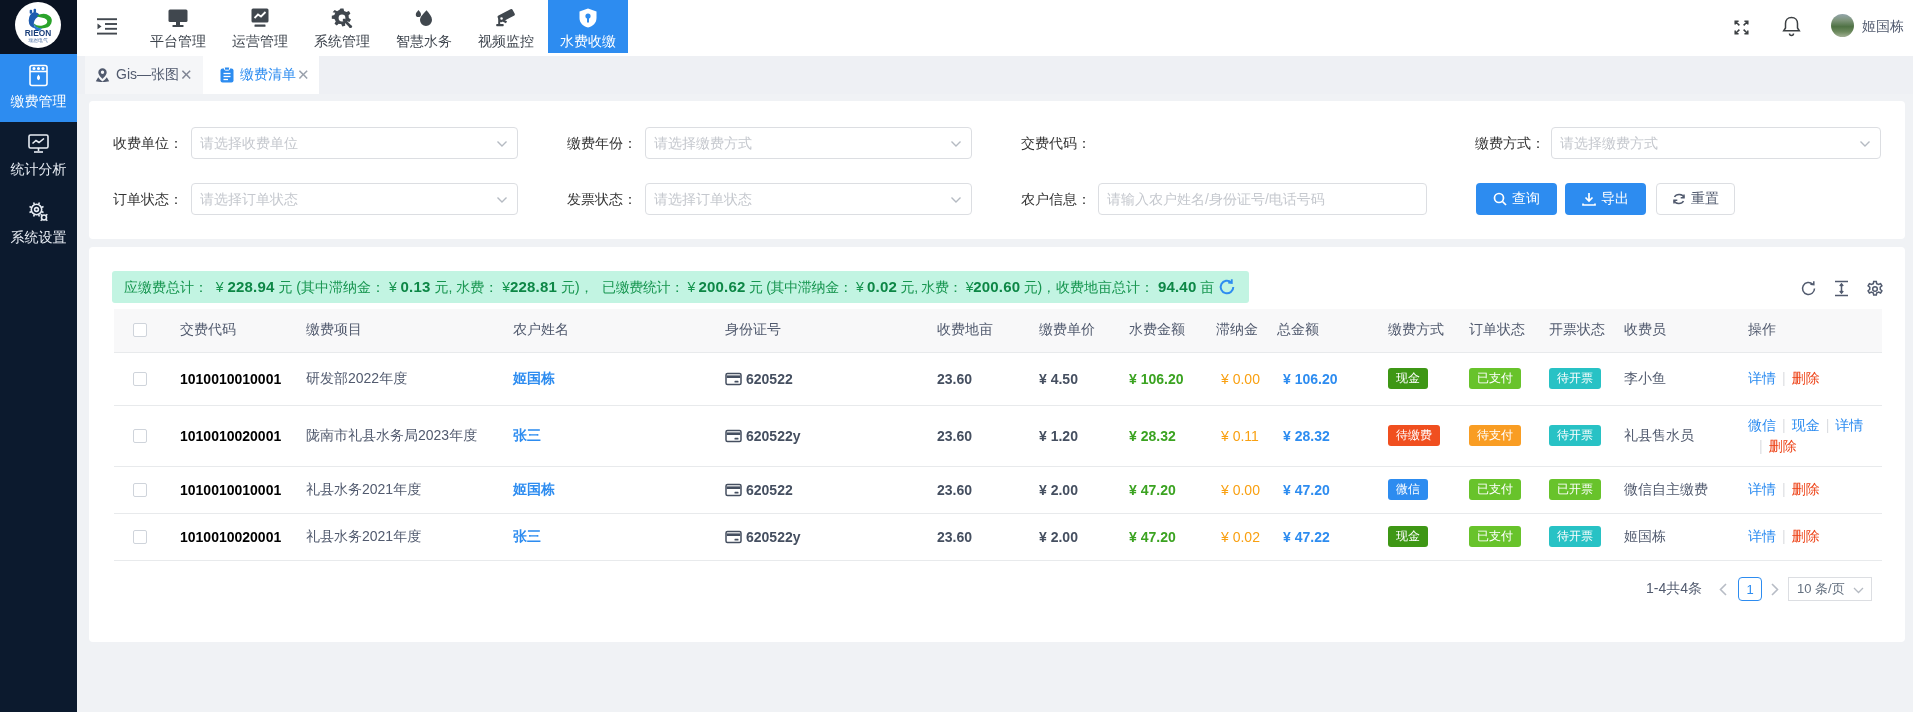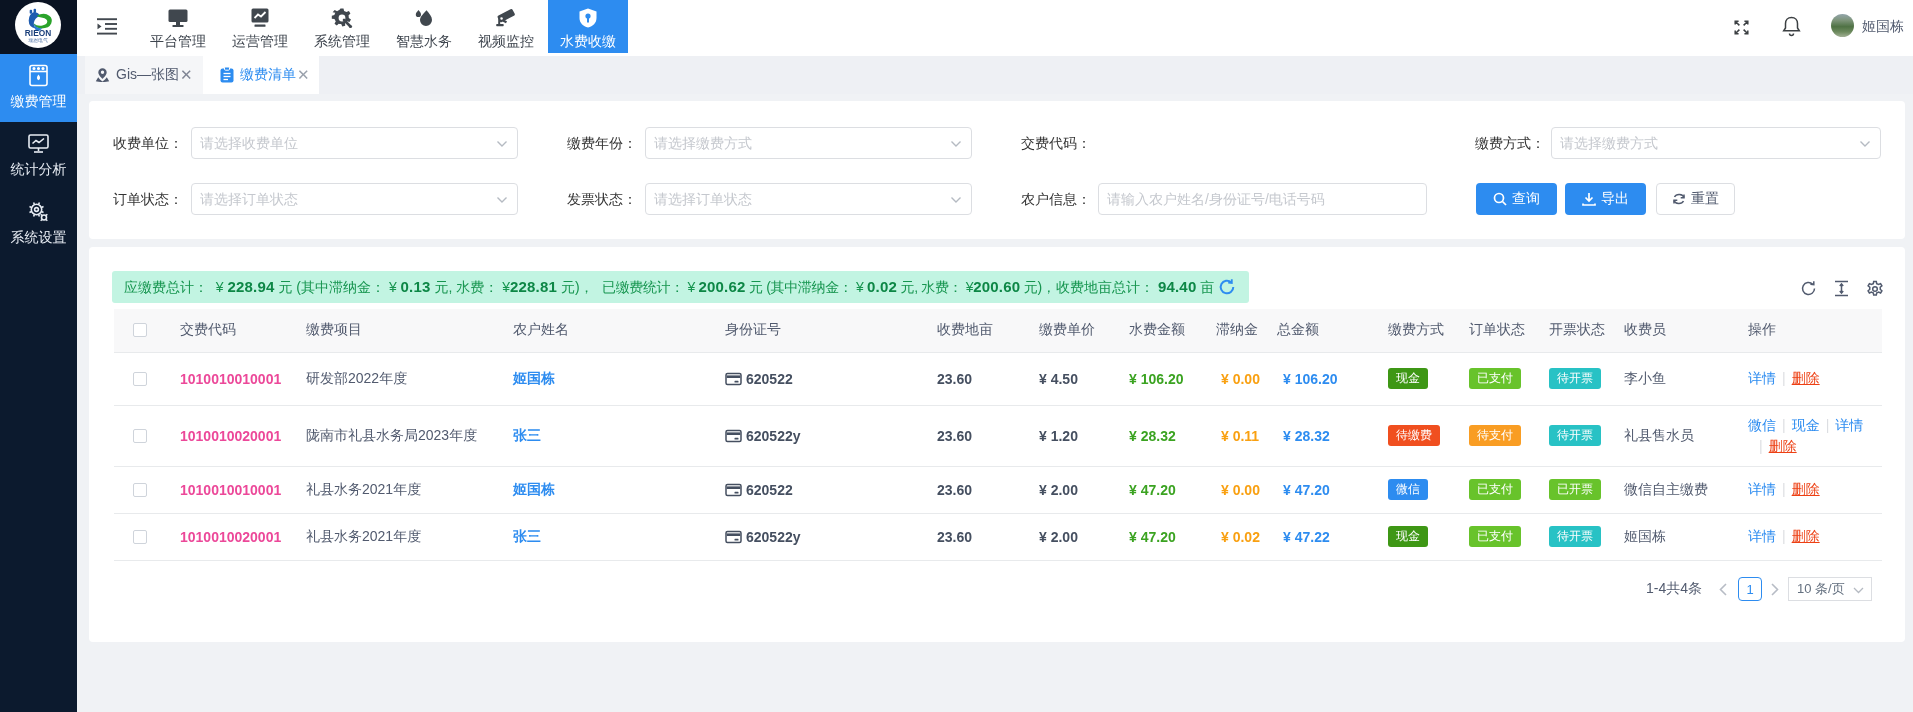--- a/index.html
+++ b/index.html
@@ -43,31 +43,31 @@
 .sumbar { position:absolute; left:23px; top:24px; width:1137px; height:32px; background:#c2f4e2; border-radius:3px; font-size:14px; color:#16954f; }
 .seg { position:absolute; top:0; line-height:32px; white-space:nowrap; }
 .sumbar b { font-size:15px; color:#0d8746; letter-spacing:0.2px; }
 .tools { position:absolute; top:33px; right:21px; display:flex; gap:16px; }
 
 .tbl { position:absolute; left:25px; top:62px; width:1768px; border-collapse:collapse; table-layout:fixed; font-size:14px; color:#515a6e; }
 .tbl th { height:43px; background:#f8f8f9; font-weight:400; text-align:left; border-bottom:1px solid #e8eaec; }
 .tbl td { text-align:left; border-bottom:1px solid #e8eaec; vertical-align:middle; }
 .r1 td{ height:53px; } .r2 td{ height:61px; } .r3 td{ height:47px; } .r4 td{ height:47px; }
 .cb { width:14px; height:14px; border:1px solid #cfd4db; border-radius:2px; background:#fff; margin:0 auto; }
-.code { color:#ec4899; font-weight:bold; }
+.code { color:#000000; font-weight:bold; }
 .name { color:#2d8cf0; font-weight:bold; }
 .idn { color:#454f60; font-weight:bold; }
 .num { color:#454f60; font-weight:bold; }
 .grn { color:#3ba321; font-weight:bold; }
-.org { color:#f9a011; font-weight:bold; }
+.org { color:#f9a011; font-weight:normal; }
 .blu { color:#2d8cf0; font-weight:bold; }
 .bdg { display:inline-block; padding:0 8px; height:21px; line-height:21px; border-radius:3px; color:#fff; font-size:12px; }
 .b-cash { background:#3e9715; } .b-wait { background:#f04f1f; } .b-wx { background:#2d8cf0; }
 .b-paid { background:#68c32b; } .b-topay { background:#f99d23; } .b-inv { background:#28c2c5; } .b-inved { background:#68c32b; }
-.lk { color:#2d8cf0; } .del { color:#ed4014;text-decoration:underline; }
+.lk { color:#2d8cf0; } .del { color:#ed4014; }
 .sep { color:#dcdee2; padding:0 6px; }
 
 .pager { position:absolute; top:330px; right:33px; display:flex; align-items:center; font-size:14px; color:#515a6e; }
 .pgbox { width:24px; height:24px; border:1px solid #2d8cf0; border-radius:4px; color:#2d8cf0; font-size:13px; display:flex; align-items:center; justify-content:center; background:#fff; }
 .pgsel { width:84px; height:24px; border:1px solid #dcdee2; border-radius:0; background:#fff; font-size:13px; color:#657180; display:flex; align-items:center; padding-left:8px; position:relative; }
 </style>
 </head>
 <body>
 <div class="sider">
   <div class="logo">

